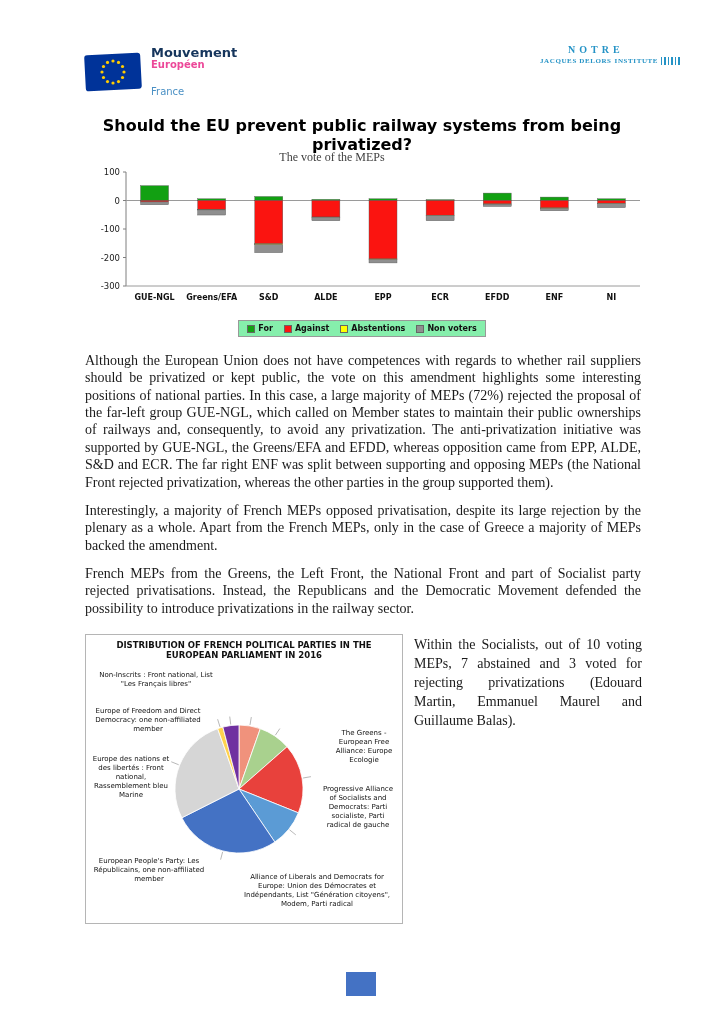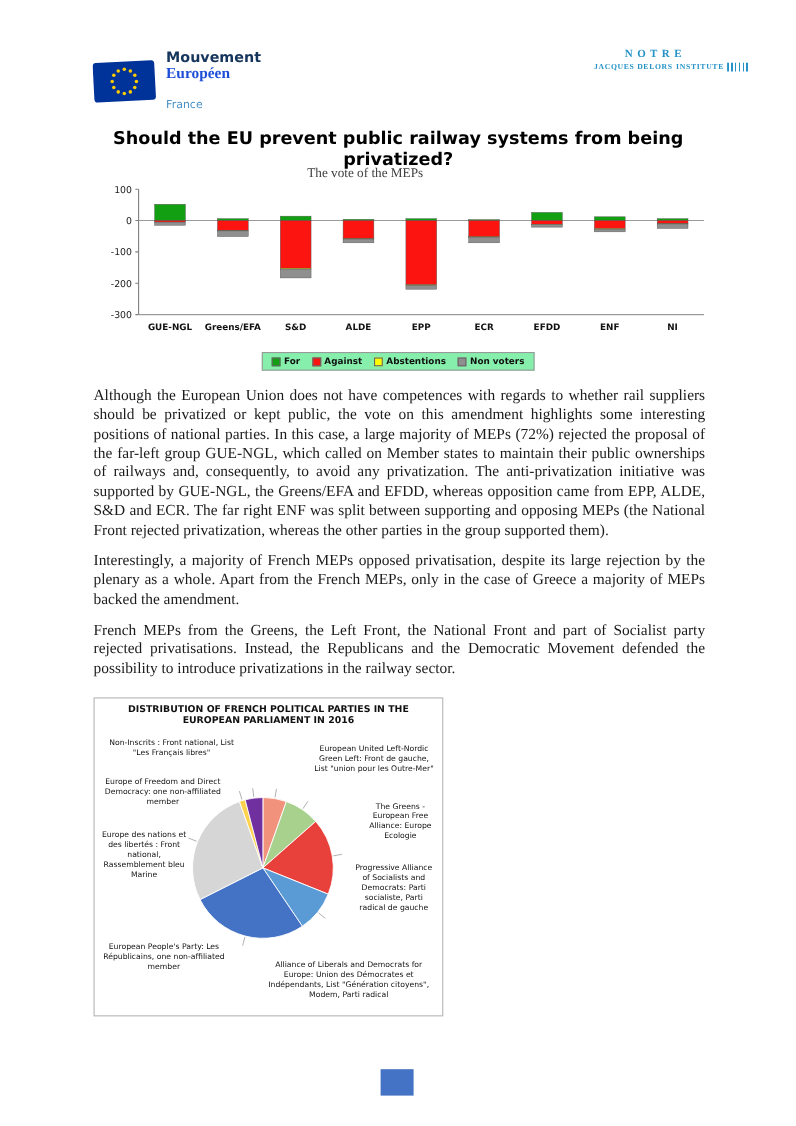--- a/index.html
+++ b/index.html
@@ -7,21 +7,21 @@
   .page {
     position:relative; width:724px; height:1024px; margin:0 auto;
     background:#ffffff; overflow:hidden;
     font-family:"Liberation Serif", serif; color:#1a1a1a;
   }
 
   
   .logo-left { position:absolute; left:84px; top:46px; display:flex; gap:9px; align-items:center; }
   .logo-left-text { font-family:"DejaVu Sans", sans-serif; font-weight:bold; line-height:1.08; }
   .ml1 { color:#16355c; font-size:13px; }
-  .ml2 { color:#1d4ed8; font-size:14px;font-family:Liberation Serif, serif; }
+  .ml2 { color:#ec4899; font-size:10px; }
   .ml3 { color:#4a90c4; font-size:10px; font-weight:normal; margin-top:16px; }
 
   .logo-right { position:absolute; left:540px; top:44px; width:165px; font-family:Liberation Serif, serif; color:#2593c6; }
   .nr-top { font-size:10px; font-weight:bold; letter-spacing:4px; margin-left:28px; }
   .nr-mid { font-size:21px; font-weight:bold; letter-spacing:2px; display:flex; align-items:center; margin-top:-1px; }
   .nr-bot { font-size:7px; font-weight:bold; letter-spacing:0.6px; margin-top:2px; display:flex; gap:3px; }
   .barcode { width:20px; height:8px; display:inline-block;
     background:repeating-linear-gradient(90deg,#2593c6 0 1.5px, transparent 1.5px 3.5px); }
 
   
@@ -211,25 +211,25 @@
         <line x1="136.62" y1="216.90" x2="134.61" y2="224.64" stroke="#999" stroke-width="0.7"></line>
         <path d="M153,154 L95.85,182.81 A64,64 0 0 1 131.68,93.66 Z" fill="#d6d6d6" stroke="#ffffff" stroke-width="0.8"></path>
         <line x1="92.69" y1="129.76" x2="85.26" y2="126.78" stroke="#999" stroke-width="0.7"></line>
         <path d="M153,154 L131.68,93.66 A64,64 0 0 1 136.87,92.07 Z" fill="#ffd24d" stroke="#ffffff" stroke-width="0.8"></path>
         <line x1="133.97" y1="91.85" x2="131.62" y2="84.20" stroke="#999" stroke-width="0.7"></line>
         <path d="M153,154 L136.87,92.07 A64,64 0 0 1 153.00,90.00 Z" fill="#7030a0" stroke="#ffffff" stroke-width="0.8"></path>
         <line x1="144.74" y1="89.53" x2="143.73" y2="81.59" stroke="#999" stroke-width="0.7"></line>
       </svg>
     <div class="pie-title">DISTRIBUTION OF FRENCH POLITICAL PARTIES IN THE EUROPEAN PARLIAMENT IN 2016</div>
     <div class="pie-label pl-ni">Non-Inscrits : Front national, List "Les Français libres"</div>
-    <div class="pie-label pl-gue">European United Left-Nordic Green Left: Front de gauche, List "union pour les Outre-Mer"</div>
     <div class="pie-label pl-efdd">Europe of Freedom and Direct Democracy: one non-affiliated member</div>
     <div class="pie-label pl-green">The Greens - European Free Alliance: Europe Ecologie</div>
     <div class="pie-label pl-enf">Europe des nations et des libertés : Front national, Rassemblement bleu Marine</div>
     <div class="pie-label pl-sd">Progressive Alliance of Socialists and Democrats: Parti socialiste, Parti radical de gauche</div>
     <div class="pie-label pl-epp">European People's Party: Les Républicains, one non-affiliated member</div>
     <div class="pie-label pl-alde">Alliance of Liberals and Democrats for Europe: Union des Démocrates et Indépendants, List "Génération citoyens", Modem, Parti radical</div>
   </div>
 
+  <div class="aside">Within the Socialists, out of 10 voting MEPs, 7 abstained and 3 voted for rejecting privatizations (Edouard Martin, Emmanuel Maurel and Guillaume Balas).</div>
 
   <div class="footer-block" style="background: rgb(68, 114, 196);"></div>
 
 </div>
 
 </body></html>

